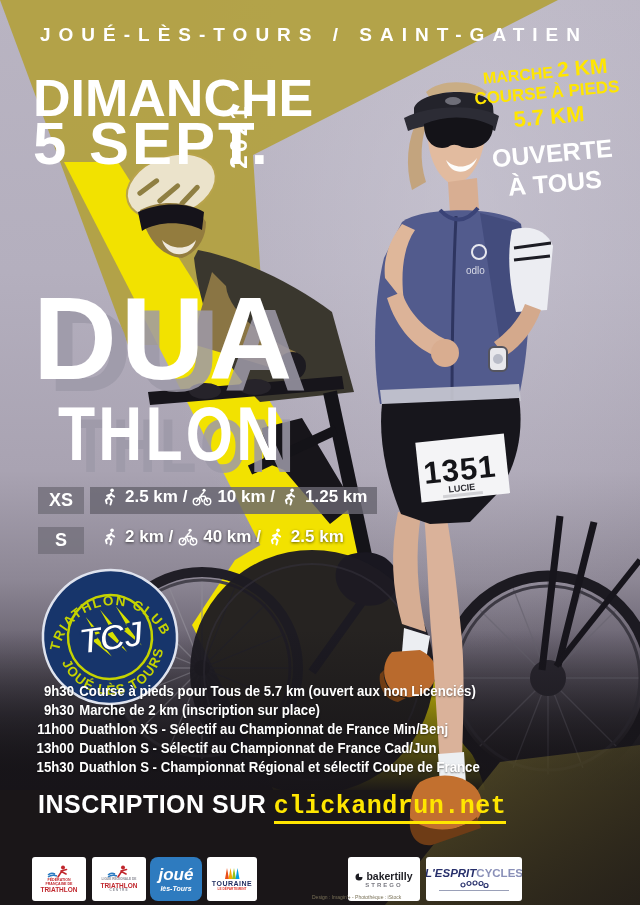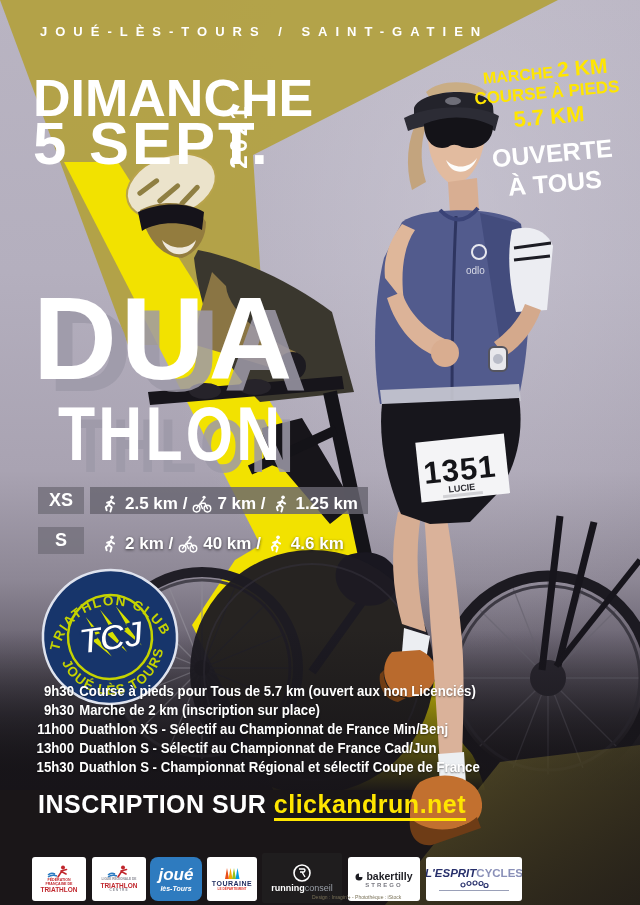--- a/index.html
+++ b/index.html
@@ -8,31 +8,31 @@
     background:linear-gradient(180deg,#b9b4c2 0%,#b4afbe 30%,#a9a3b2 52%,#8d8795 64%,#67616e 72%,#3b3740 79%,#1d1a1d 85%,#161317 100%);}
   .abs{position:absolute;}
   .scene{position:absolute;left:0;top:0;z-index:1;}
   .txt{position:absolute;color:#fff;font-weight:bold;white-space:nowrap;}
   .ttl{font-weight:900;line-height:0.85;letter-spacing:4px;}
   .shadowttl{color:#9e9aa9;opacity:.85;}
   .yellow{color:#ffe600;}
   .race-row{position:absolute;display:flex;align-items:center;gap:6px;z-index:12;}
   .race-badge{width:46px;height:27px;background:rgba(118,115,126,.88);color:#fff;
     display:flex;align-items:center;justify-content:center;font-weight:bold;font-size:18px;}
-  .race-band{height:27px;display:flex;align-items:flex-end;gap:5px;color:#fff;
+  .race-band{height:27px;display:flex;align-items:flex-start;gap:5px;color:#fff;
     font-weight:bold;font-size:17px;padding:0 10px;}
   .band-bg{background:rgba(104,101,112,.82);}
   .picto{width:20px;height:20px;flex:0 0 auto;}
   .sched-line{display:flex;font-size:15px;font-weight:bold;line-height:19px;color:#fff;
     text-shadow:0 1px 2px rgba(0,0,0,.5);}
   .sched-time{width:50px;text-align:right;margin-right:6px;flex:0 0 auto;}
   .tile{position:absolute;background:#fff;border-radius:3px;display:flex;flex-direction:column;
     align-items:center;justify-content:center;text-align:center;overflow:hidden;z-index:20;}
   .tiny{line-height:1.15;}
-  a.fakelink{color:#ffe600;text-decoration:none;border-bottom:3px solid #ffe600;cursor:pointer;}
+  a.fakelink{color:#ffe600;text-decoration:none;border-bottom:3px solid #ffe600;cursor:pointer;font-family:Liberation Mono, monospace;}
 </style>
 </head>
 <body>
 
 <div class="poster">
 
   <svg class="scene" width="640" height="905" viewBox="0 0 640 905">
     <defs>
       <linearGradient id="fadeDark" x1="0" y1="0" x2="0" y2="1">
         <stop offset="0" stop-color="#151317" stop-opacity="0"></stop>
@@ -149,21 +149,21 @@
 
       <g transform="rotate(-6 462 466)">
         <rect x="418" y="438" width="89" height="60" fill="#f4f4f6"></rect>
         <text x="423" y="480" font-size="31" font-weight="bold" letter-spacing="1" fill="#141418" font-family="Liberation Sans, sans-serif">1351</text>
         <text x="446" y="491" font-size="9" font-weight="bold" fill="#2a2a30" font-family="Liberation Sans, sans-serif">LUCIE</text>
         <rect x="440" y="493" width="40" height="3" fill="#b9b9c0" opacity="0.6"></rect>
       </g>
     </g>
   </svg>
 
-  <div class="txt" style="left:40px;top:24px;font-size:13px;letter-spacing:8px;z-index:10;">JOUÉ-LÈS-TOURS / SAINT-GATIEN</div>
+  <div class="txt" style="left:40px;top:24px;font-size:19px;letter-spacing:8px;z-index:10;">JOUÉ-LÈS-TOURS / SAINT-GATIEN</div>
 
   <div class="txt" style="left:33px;top:68px;font-size:52px;font-weight:900;z-index:10;">DIMANCHE</div>
   <div class="txt" style="left:33px;top:100px;font-size:60px;font-weight:900;letter-spacing:3px;z-index:10;margin-top:9px;">5 SEPT.</div>
   <div class="txt" style="left:206px;top:122px;font-size:24px;letter-spacing:3px;transform:rotate(-90deg);transform-origin:center;z-index:10;">2021</div>
 
   <div class="txt" style="left:470px;top:58px;width:160px;text-align:center;transform:rotate(-5deg);z-index:10;line-height:1.2;">
     <div><span class="yellow" style="font-size:16px;">MARCHE</span>
          <span class="yellow" style="font-size:21px;">2 KM</span></div>
     <div class="yellow" style="font-size:17px;">COURSE À PIEDS</div>
     <div class="yellow" style="font-size:22px;">5.7 KM</div>
@@ -183,21 +183,21 @@
           <circle cx="14.5" cy="4" r="2.2" fill="#fff" stroke="none"></circle>
           <path d="M13.5 7.5 L10.5 13 M10.5 13 L14 16 L12.5 21 M10.5 13 L7 16 L8 19.5 M13 9 L17 11.5 M13 9 L8.5 10.5"></path>
         </svg>
       <span>2.5 km /</span>
       <svg class="picto" viewBox="0 0 24 24" fill="none" stroke="#fff" stroke-width="1.7" stroke-linecap="round" stroke-linejoin="round">
           <circle cx="5.5" cy="17.5" r="4"></circle>
           <circle cx="18.5" cy="17.5" r="4"></circle>
           <circle cx="14.5" cy="4" r="1.9" fill="#fff" stroke="none"></circle>
           <path d="M5.5 17.5 L10 11 L15.5 11 L18.5 17.5 M10 11 L12.5 17.5 M14 6.5 L11 9.5"></path>
         </svg>
-      <span>7 km /</span>
+      <span>10 km /</span>
       <svg class="picto" viewBox="0 0 24 24" fill="none" stroke="#fff" stroke-width="2.3" stroke-linecap="round" stroke-linejoin="round">
           <circle cx="14.5" cy="4" r="2.2" fill="#fff" stroke="none"></circle>
           <path d="M13.5 7.5 L10.5 13 M10.5 13 L14 16 L12.5 21 M10.5 13 L7 16 L8 19.5 M13 9 L17 11.5 M13 9 L8.5 10.5"></path>
         </svg>
       <span>1.25 km</span>
     </div>
   </div>
   <div class="race-row" style="left:38px;top:527px;">
     <div class="race-badge">S</div>
     <div class="race-band" style="text-shadow:0 1px 3px rgba(0,0,0,.6);">
@@ -210,21 +210,21 @@
           <circle cx="5.5" cy="17.5" r="4"></circle>
           <circle cx="18.5" cy="17.5" r="4"></circle>
           <circle cx="14.5" cy="4" r="1.9" fill="#fff" stroke="none"></circle>
           <path d="M5.5 17.5 L10 11 L15.5 11 L18.5 17.5 M10 11 L12.5 17.5 M14 6.5 L11 9.5"></path>
         </svg>
       <span>40 km /</span>
       <svg class="picto" viewBox="0 0 24 24" fill="none" stroke="#fff" stroke-width="2.3" stroke-linecap="round" stroke-linejoin="round">
           <circle cx="14.5" cy="4" r="2.2" fill="#fff" stroke="none"></circle>
           <path d="M13.5 7.5 L10.5 13 M10.5 13 L14 16 L12.5 21 M10.5 13 L7 16 L8 19.5 M13 9 L17 11.5 M13 9 L8.5 10.5"></path>
         </svg>
-      <span>4.6 km</span>
+      <span>2.5 km</span>
     </div>
   </div>
 
   <svg class="abs" style="left:35px;top:560px;z-index:12;" width="152" height="154" viewBox="35 560 152 154">
     <g transform="rotate(-8 110 637)">
       <circle cx="110" cy="637" r="67" fill="#17356b" stroke="#dfe3ee" stroke-width="2.5"></circle>
       <circle cx="110" cy="637" r="42" fill="none" stroke="#c5d300" stroke-width="2.5"></circle>
       <defs>
         <path id="arcTop" d="M 56,650 A 55,55 0 0 1 164,650"></path>
         <path id="arcBot" d="M 58,652 A 53,53 0 0 0 162,652"></path>
@@ -303,29 +303,20 @@
     <svg width="18" height="13" viewBox="0 0 18 13">
       <path d="M2,12 L4,1 L6,12 Z" fill="#e94e1b"></path>
         <path d="M5.5,12 L7.5,1 L9.5,12 Z" fill="#f6a800"></path>
       <path d="M9,12 L11,1 L13,12 Z" fill="#95c11f"></path>
         <path d="M12.5,12 L14.5,1 L16.5,12 Z" fill="#009fe3"></path>
     </svg>
     <div class="tiny" style="font-size:7px;color:#1d2b5e;font-weight:900;letter-spacing:0.5px;">TOURAINE</div>
     <div class="tiny" style="font-size:3.2px;color:#e03a2e;font-weight:bold;">LE DÉPARTEMENT</div>
   </div>
 
-  <div class="tile" style="left:262px;top:853px;width:80px;height:50px;background:#1f1d1e;color:#fff;border-radius:2px;">
-    <svg width="20" height="20" viewBox="0 0 20 20">
-      <circle cx="10" cy="10" r="8" fill="none" stroke="#fff" stroke-width="1.6"></circle>
-      <path d="M7,6 L12,6 Q14,7 12,9 L8,9 M10,9 L13,14" stroke="#fff" stroke-width="1.4" fill="none"></path>
-    </svg>
-    <div class="tiny" style="font-size:9px;">
-      <b>running</b><span style="color:#9aa0a8;">conseil</span>
-    </div>
-  </div>
 
   <div class="tile" style="left:426px;top:857px;width:96px;height:44px;">
     <div class="tiny" style="font-size:11.5px;">
       <span style="color:#272f6b;font-weight:900;font-style:italic;">L'ESPRIT</span><span style="color:#8a90b8;font-weight:bold;">CYCLES</span>
     </div>
     <svg width="30" height="10" viewBox="0 0 30 10">
       <circle cx="4" cy="5" r="2" fill="none" stroke="#272f6b" stroke-width="1.2"></circle>
       <circle cx="10" cy="3.5" r="2" fill="none" stroke="#272f6b" stroke-width="1.2"></circle>
       <circle cx="16" cy="3" r="2" fill="none" stroke="#272f6b" stroke-width="1.2"></circle>
       <circle cx="22" cy="3.5" r="2" fill="none" stroke="#272f6b" stroke-width="1.2"></circle>

